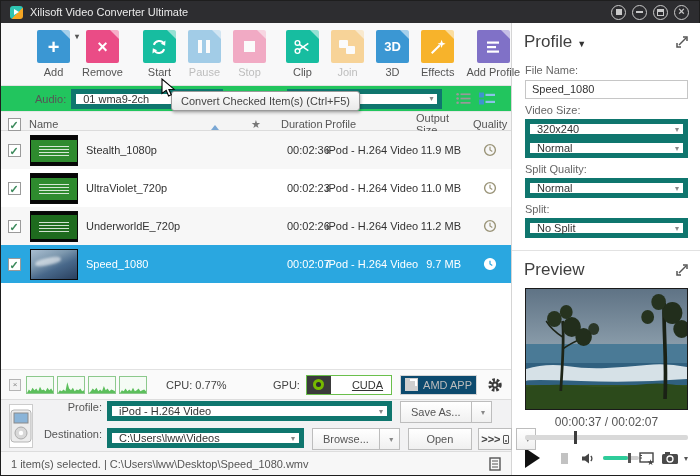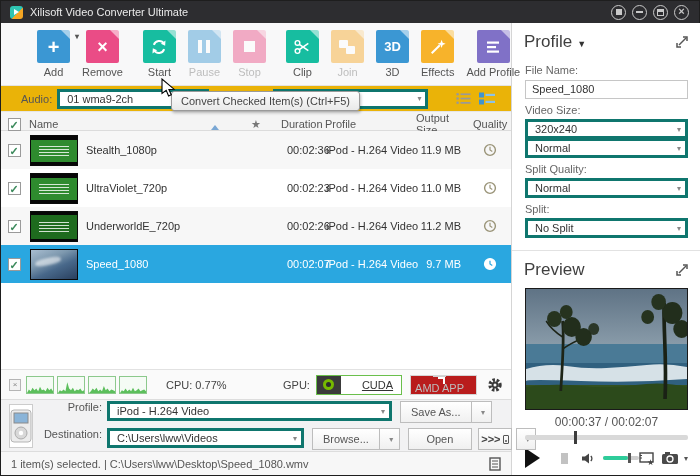--- a/index.html
+++ b/index.html
@@ -56,23 +56,23 @@
   .glyph-3d { font-size:13px; }
   .tsep { width:1px; height:48px; background:#e4e4e4; margin:2px 4px 0; }
 
   
   .tooltip { position:absolute; left:170px; top:68px; z-index:40; font-size:11px; color:#444;
     background:linear-gradient(#fdfdfd,#e9e9e9); border:1px solid #9a9a9a; border-radius:3px;
     padding:3px 9px; white-space:nowrap; box-shadow:1px 2px 3px rgba(0,0,0,.25); }
   .cursor { position:absolute; left:160px; top:55px; z-index:50; }
 
   
-  .filterrow { height:25px; background:#eab308; display:flex; align-items:center;
-    padding-left:20px; flex:0 0 25px; font-size:11px; color:#555; }
-  .select { background:#fff; border:3px solid #0f766e; height:20px; display:flex; align-items:center;
+  .filterrow { height:25px; background:#22c55e; display:flex; align-items:center;
+    padding-left:34px; flex:0 0 25px; font-size:11px; color:#555; }
+  .select { background:#fff; border:5px solid #0f766e; height:20px; display:flex; align-items:center;
     font-size:11px; color:#333; padding:0 4px 0 7px; }
   .select .val { flex:1; white-space:nowrap; overflow:hidden; }
   .caret { color:#888; font-size:8px; margin-left:4px; }
   .sel-audio { width:152px; margin-left:5px; }
   .sel-subs  { width:155px; margin-left:5px; }
   .lbl-subs  { margin-left:14px; }
   .viewicons { margin-left:auto; margin-right:16px; display:flex; gap:8px; align-items:center; }
 
   
   .thead { height:20px; background:#f4f4f4; border-top:1px solid #e6e6e6; border-bottom:1px solid #dcdcdc;
@@ -111,22 +111,22 @@
   .spark { width:28px; height:18px; border:1px solid #8cc98c; background:#f5fbf5; margin-right:3px; }
   .cputext { margin-left:16px; }
   .gputext { margin-left:auto; }
   .cudabtn { display:flex; align-items:center; border:1px solid #6abf4b; background:#fff;
     height:20px; margin-left:6px; padding-right:8px; }
   .nvchip { width:24px; height:18px; background:#3a3a3a; display:flex; align-items:center; justify-content:center; }
   .nveye { width:11px; height:11px; border-radius:50%; background:#76b900; position:relative; }
   .nveye::after { content:''; position:absolute; left:3px; top:3px; width:5px; height:5px;
     border-radius:50%; background:#2c2c2c; }
   .cudatext { font-size:11px; color:#333; margin-left:21px;text-decoration:underline; }
-  .amdbtn { display:flex; align-items:center; border:1px solid #d5d5d5; background:#b91c1c;
-    height:20px; margin-left:8px; padding:0 12px 0 4px; color:#bdbdbd; font-size:11px; gap:5px;flex-direction:column; }
+  .amdbtn { display:flex; align-items:center; border:1px solid #d5d5d5; background:#0c4a6e;
+    height:20px; margin-left:8px; padding:0 4px 0 4px; color:#bdbdbd; font-size:11px; gap:5px; }
   .amdchip { width:13px; height:13px; background:#cfcfcf; position:relative; }
   .amdchip::after { content:''; position:absolute; right:1px; top:1px; width:5px; height:5px;
     border-left:2px solid #fff; border-bottom:2px solid #fff; transform:rotate(180deg); }
   .gearbtn { margin-left:10px; display:flex; align-items:center; }
 
   
   .outpanel { height:52px; background:#f2f2f3; border-top:1px solid #ddd; display:flex;
     align-items:center; padding:0 8px; gap:8px; flex:0 0 52px; }
   .devbox { width:44px; height:44px; background:#fff; border:1px solid #ccc; display:flex;
     align-items:center; justify-content:center; }

